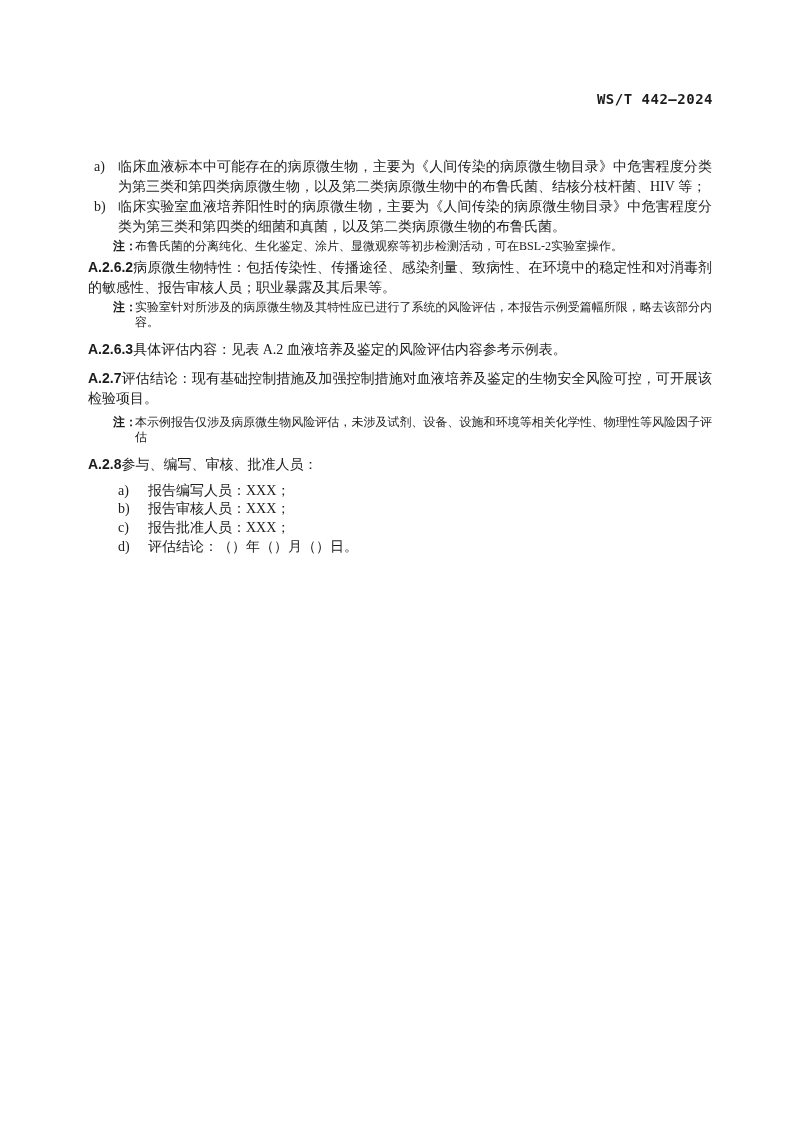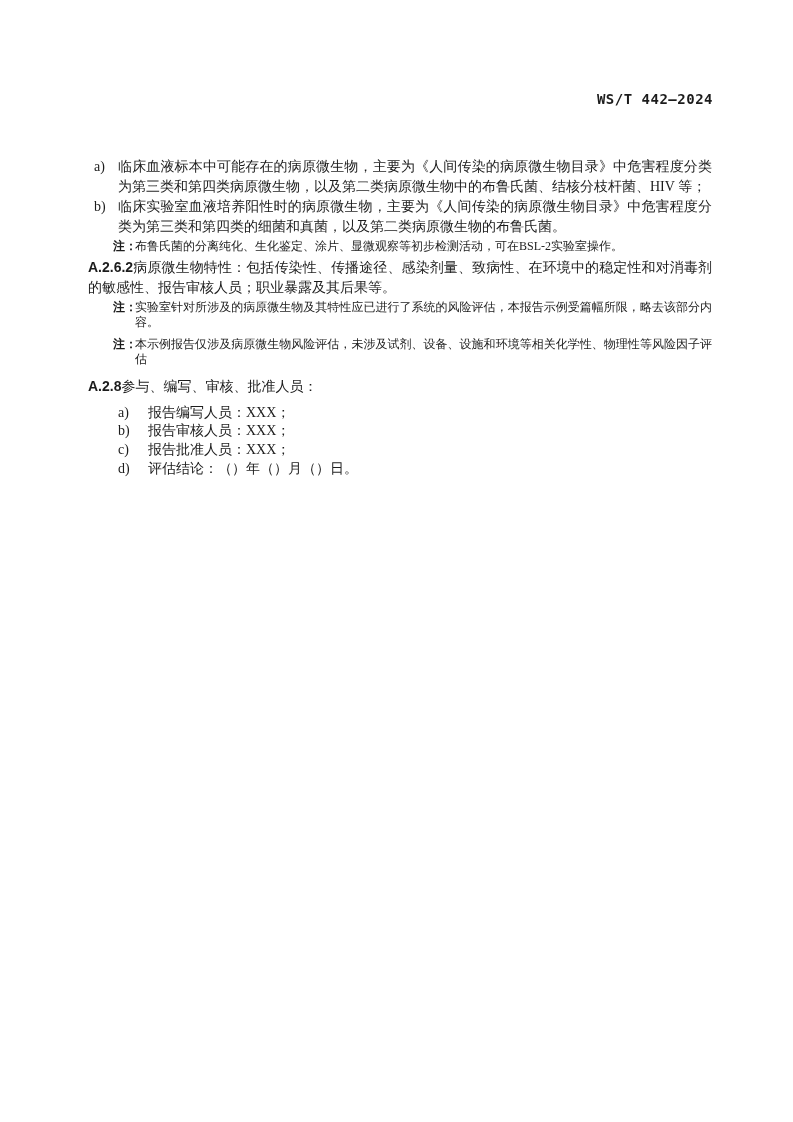--- a/index.html
+++ b/index.html
@@ -119,21 +119,27 @@
 
     <div class="clause" style="margin-top:0;">
       <span class="clause-num">A.2.6.2</span><span>病原微生物特性：包括传染性、传播途径、感染剂量、致病性、在环境中的稳定性和对消毒剂的敏感性、报告审核人员；职业暴露及其后果等。</span>
     </div>
 
     <div class="note">
       <span class="note-label">注：</span>
       <span>实验室针对所涉及的病原微生物及其特性应已进行了系统的风险评估，本报告示例受篇幅所限，略去该部分内容。</span>
     </div>
 
+    <div class="clause">
+      <span class="clause-num">A.2.6.3</span><span>具体评估内容：见表 A.2 血液培养及鉴定的风险评估内容参考示例表。</span>
+    </div>
 
+    <div class="clause">
+      <span class="clause-num">A.2.7</span><span>评估结论：现有基础控制措施及加强控制措施对血液培养及鉴定的生物安全风险可控，可开展该检验项目。</span>
+    </div>
 
     <div class="note" style="margin-top:6px;">
       <span class="note-label">注：</span>
       <span>本示例报告仅涉及病原微生物风险评估，未涉及试剂、设备、设施和环境等相关化学性、物理性等风险因子评估</span>
     </div>
 
     <div class="clause">
       <span class="clause-num">A.2.8</span><span>参与、编写、审核、批准人员：</span>
     </div>
 

